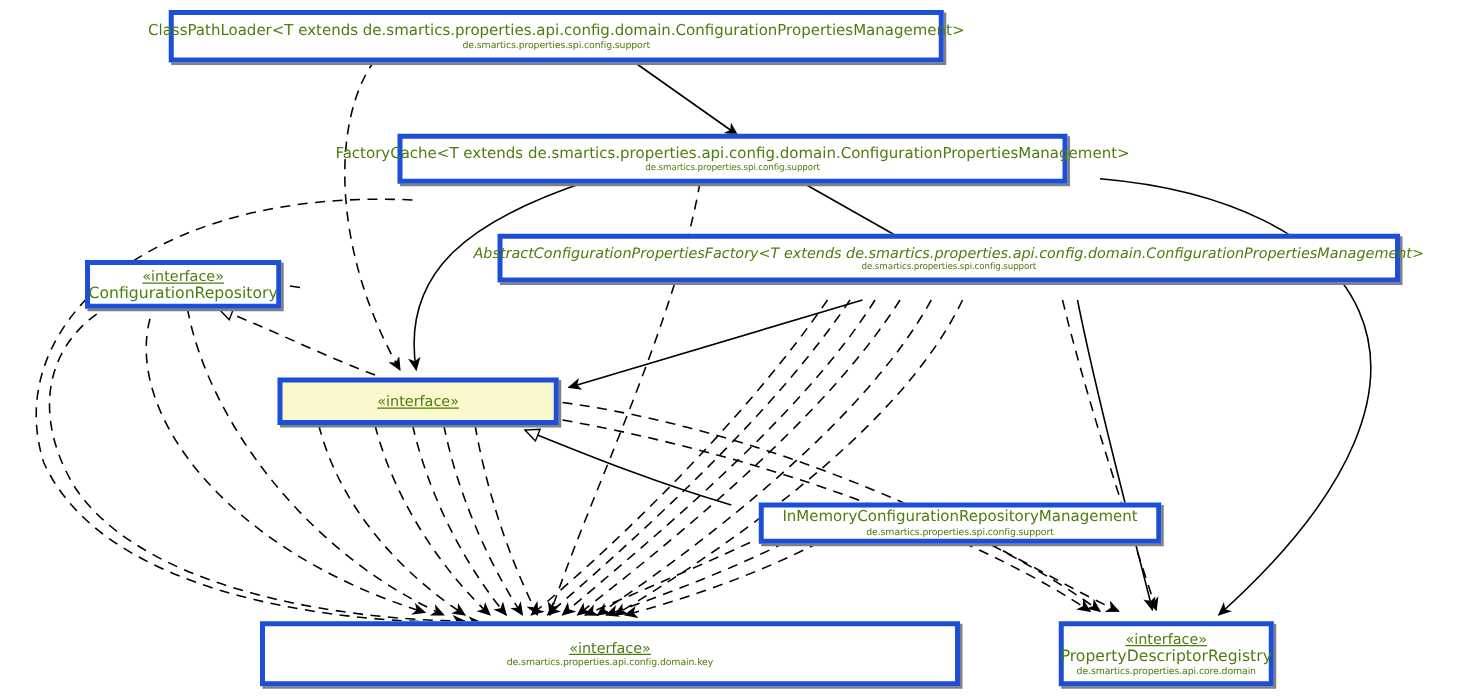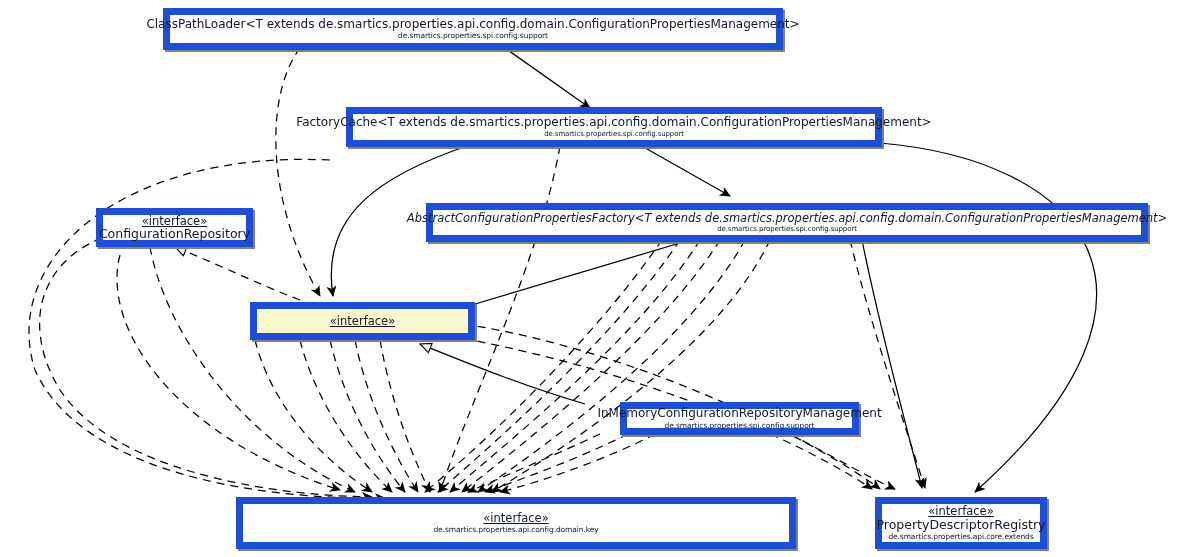--- a/index.html
+++ b/index.html
@@ -19,31 +19,30 @@
     position: absolute;
     left: 0;
     top: 0;
     width: 1177px;
     height: 557px;
     pointer-events: none;
   }
   .uml-node {
     position: absolute;
     box-sizing: border-box;
-    border: 7px solid #1d4ed8;
+    border: 4px solid #1d4ed8;
     background: #ffffff;
     box-shadow: 2px 2px 0 0 #808080;
     display: flex;
     flex-direction: column;
     align-items: center;
     justify-content: center;
     text-align: center;
-    color: #0f172a;
+    color: #4d7c0f;
     line-height: 1.05;
-    margin-left: 28px;
   }
   .uml-node.highlight {
     background: #fbf8cd;
   }
   .stereotype {
     font-size: 11.5px;
     letter-spacing: 0px;
     white-space: nowrap;
     text-decoration: underline;
   }
@@ -141,43 +140,43 @@
   <div class="uml-node" style="left:135px; top:8px; width:620px; height:42px;">
     <div class="node-title" style="font-size:12px;">ClassPathLoader&lt;T extends de.smartics.properties.api.config.domain.ConfigurationPropertiesManagement&gt;</div>
     <div class="node-pkg">de.smartics.properties.spi.config.support</div>
   </div>
 
   <div class="uml-node" style="left:318px; top:107px; width:536px; height:40px;">
     <div class="node-title" style="font-size:12px;">FactoryCache&lt;T extends de.smartics.properties.api.config.domain.ConfigurationPropertiesManagement&gt;</div>
     <div class="node-pkg" style="font-size:7px;">de.smartics.properties.spi.config.support</div>
   </div>
 
-  <div class="uml-node" style="left:398px; top:203px; width:722px; height:39px;">
+  <div class="uml-node" style="left:398px; top:187px; width:722px; height:39px;">
     <div class="node-title abstract" style="font-size:11.5px;">AbstractConfigurationPropertiesFactory&lt;T extends de.smartics.properties.api.config.domain.ConfigurationPropertiesManagement&gt;</div>
     <div class="node-pkg" style="font-size:7px;">de.smartics.properties.spi.config.support</div>
   </div>
 
   <div class="uml-node" style="left:68px; top:208px; width:157px; height:39px;">
     <div class="stereotype">«interface»</div>
     <div class="node-title">ConfigurationRepository</div>
   </div>
 
   <div class="uml-node highlight" style="left:222px; top:302px; width:225px; height:38px;">
     <div class="stereotype">«interface»</div>
   </div>
 
-  <div class="uml-node" style="left:592px; top:402px; width:239px; height:33px;">
+  <div class="uml-node" style="left:607px; top:402px; width:322px; height:33px;">
     <div class="node-title" style="font-size:12px;">InMemoryConfigurationRepositoryManagement</div>
     <div class="node-pkg">de.smartics.properties.spi.config.support</div>
   </div>
 
   <div class="uml-node" style="left:208px; top:497px; width:560px; height:52px;">
     <div class="stereotype">«interface»</div>
     <div class="node-pkg">de.smartics.properties.api.config.domain.key</div>
   </div>
 
   <div class="uml-node" style="left:847px; top:497px; width:172px; height:52px;">
     <div class="stereotype">«interface»</div>
     <div class="node-title">PropertyDescriptorRegistry</div>
-    <div class="node-pkg">de.smartics.properties.api.core.extends</div>
+    <div class="node-pkg">de.smartics.properties.api.core.domain</div>
   </div>
 
 </div>
 
 </body></html>

